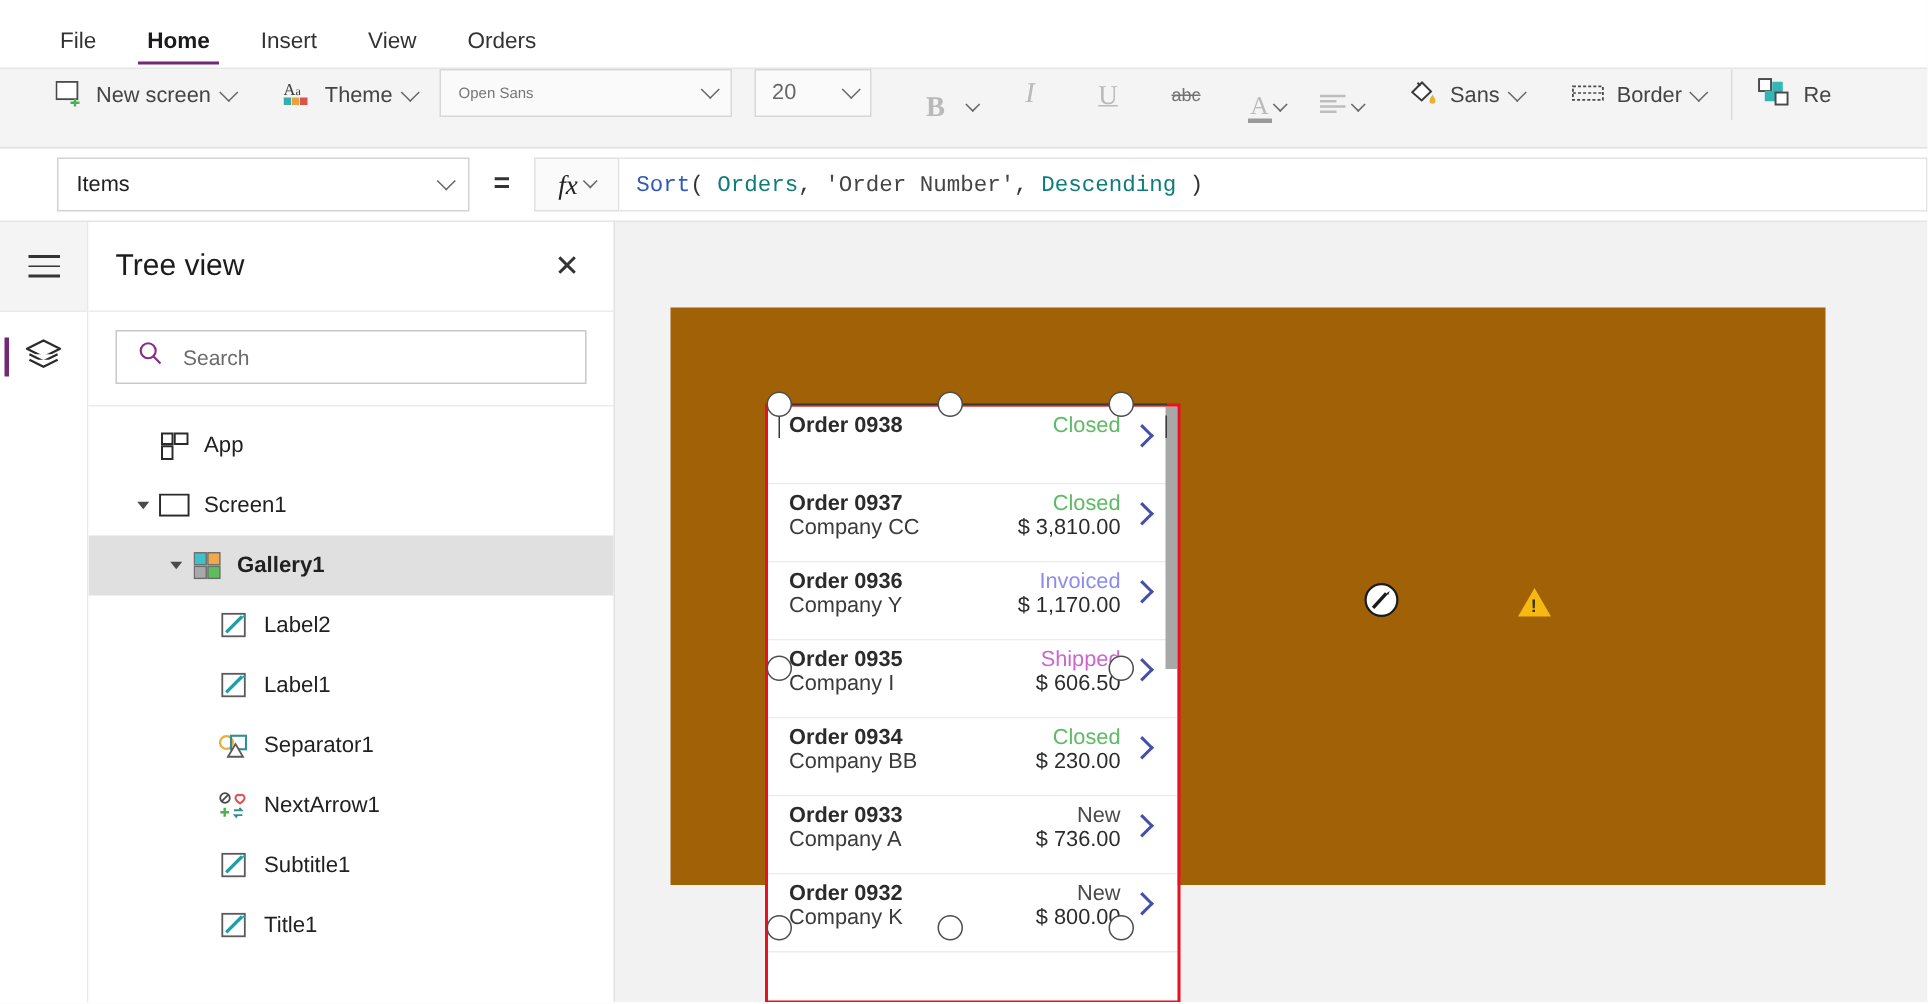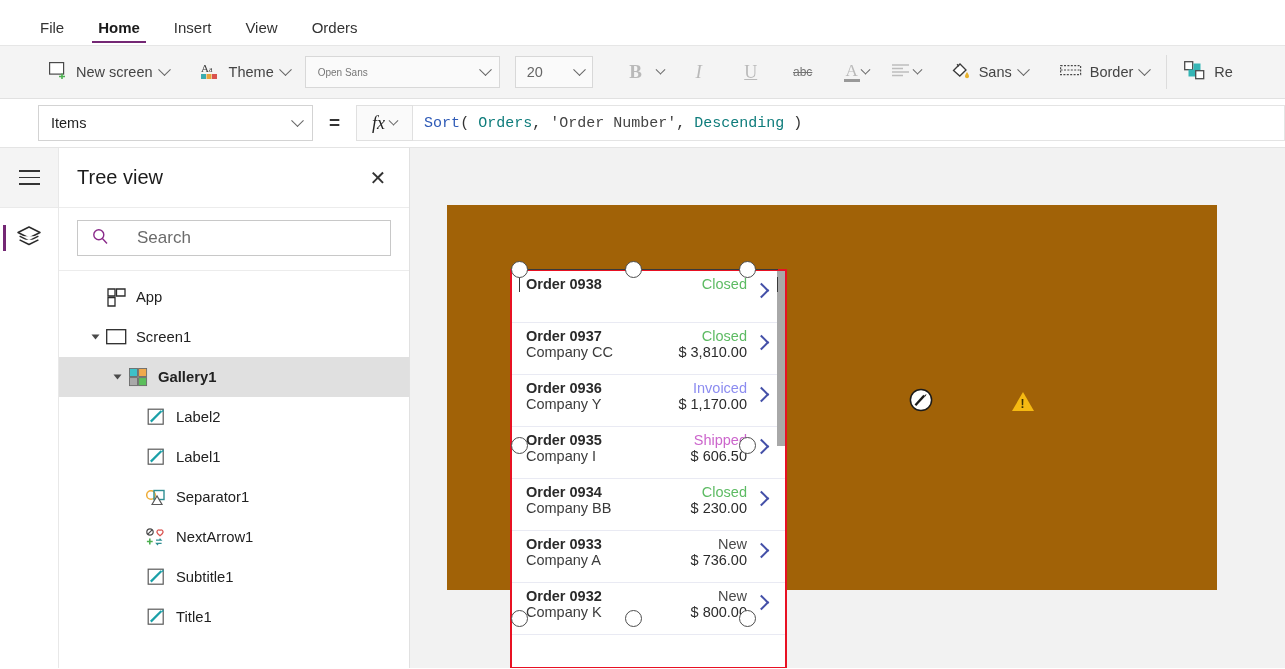--- a/index.html
+++ b/index.html
@@ -37,22 +37,21 @@
     position: absolute;
     left: 4px; right: 4px; bottom: 2px;
     height: 2px;
     background: #742774;
   }
 
   
   #command-bar {
     height: 53px;
     display: flex;
-    align-items: center;
-    padding-left: 42px;
+    padding-left: 30px;
     background: #f4f4f4;
     border-bottom: 1px solid #e1e1e1;
     position: relative;
   }
   .cmd-btn {
     display: flex; align-items: center;
     height: 36px;
     padding: 0 7px;
     cursor: pointer;
     color: #444444;
@@ -234,21 +233,21 @@
   }
   #tree-search {
     height: 36px;
     border: 1px solid #c8c8c8;
     background: #ffffff;
     display: flex; align-items: center;
     padding-left: 14px;
     cursor: text;
   }
   #tree-search .placeholder {
-    font-size: 17px; color: #6b6b6b; margin-left: 28px;
+    font-size: 14px; color: #6b6b6b; margin-left: 13px;
   }
   #tree-list { padding-top: 6px; overflow: hidden; }
   .tree-row {
     height: 40px;
     display: flex; align-items: center;
     cursor: pointer;
     font-size: 14.8px;
     color: #212121;
   }
   .tree-row.selected { background: #e0e0e0; font-weight: bold; }

